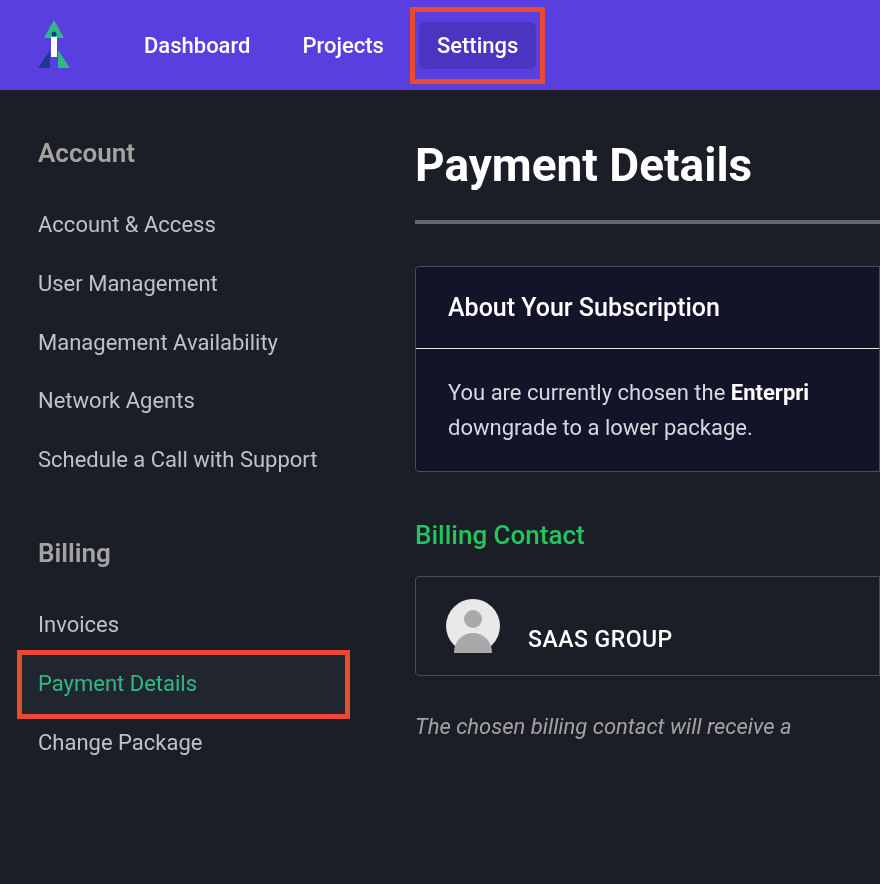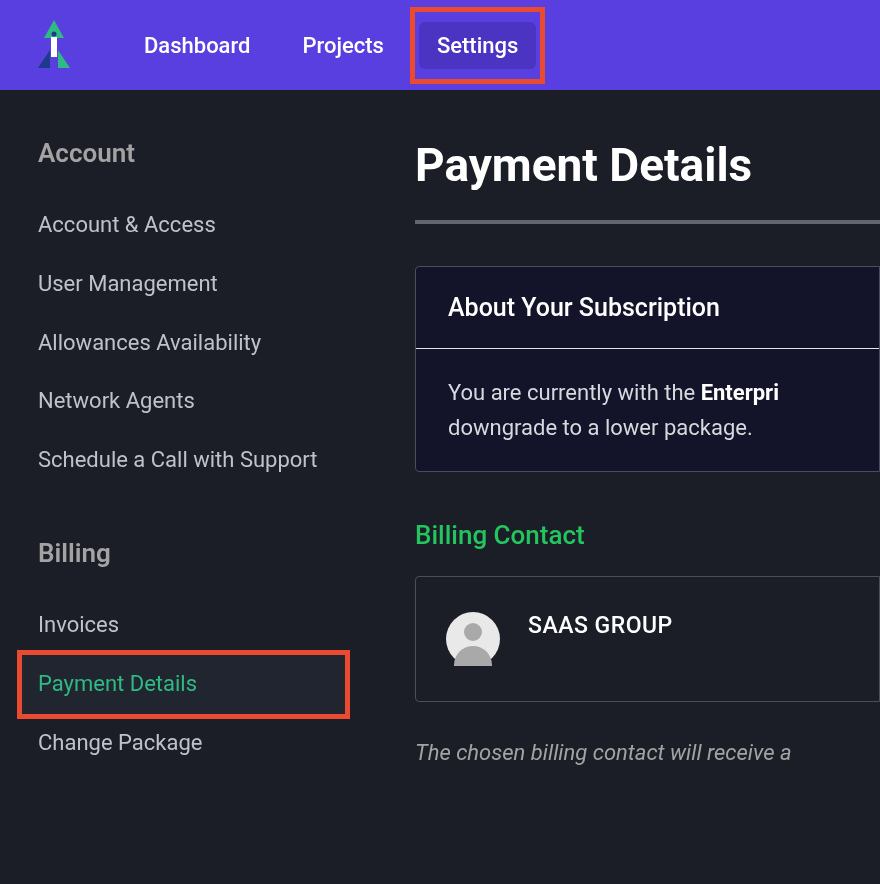--- a/index.html
+++ b/index.html
@@ -126,23 +126,23 @@
     }
     .section-title {
       color: #22c55e;
       font-size: 26px;
       font-weight: 500;
       margin-bottom: 26px;
     }
     .contact-card {
       border: 1px solid #4b4e58;
       border-radius: 4px 0 0 4px;
-      padding: 35px 30px;
-      display: flex;
-      align-items: flex-start;
+      padding: 22px 30px;
+      display: flex;
+      align-items: flex-end;
       gap: 28px;
       margin-bottom: 38px;
     }
     .avatar {
       width: 54px;
       height: 54px;
       border-radius: 50%;
       background: #e9e9e9;
       position: relative;
     }
@@ -200,40 +200,40 @@
       <div class="nav-item active">Settings</div>
     </div>
   </div>
 </div>
 
 <div class="content">
   <div class="sidebar">
     <div class="sidebar-section-title">Account</div>
     <div class="sidebar-item">Account &amp; Access</div>
     <div class="sidebar-item">User Management</div>
-    <div class="sidebar-item">Allowances Availability</div>
+    <div class="sidebar-item">Management Availability</div>
     <div class="sidebar-item">Network Agents</div>
     <div class="sidebar-item">Schedule a Call with Support</div>
 
     <div class="sidebar-section-title billing">Billing</div>
     <div class="sidebar-item">Invoices</div>
     <div class="highlight-payment">
       <div class="sidebar-item active">Payment Details</div>
     </div>
     <div class="sidebar-item">Change Package</div>
   </div>
 
   <div class="main">
     <div class="page-title">Payment Details</div>
     <div class="hr"></div>
 
     <div class="sub-card">
       <div class="sub-card-header">About Your Subscription</div>
       <div class="sub-card-body">
-        <span>You are currently with the </span><strong>Enterpri</strong><br>
+        <span>You are currently chosen the </span><strong>Enterpri</strong><br>
         <span>downgrade to a lower package.</span>
       </div>
     </div>
 
     <div class="section-title">Billing Contact</div>
     <div class="contact-card">
       <div class="avatar"></div>
       <div class="contact-name">SAAS GROUP</div>
     </div>
     <div class="help-text">The chosen billing contact will receive a</div>

